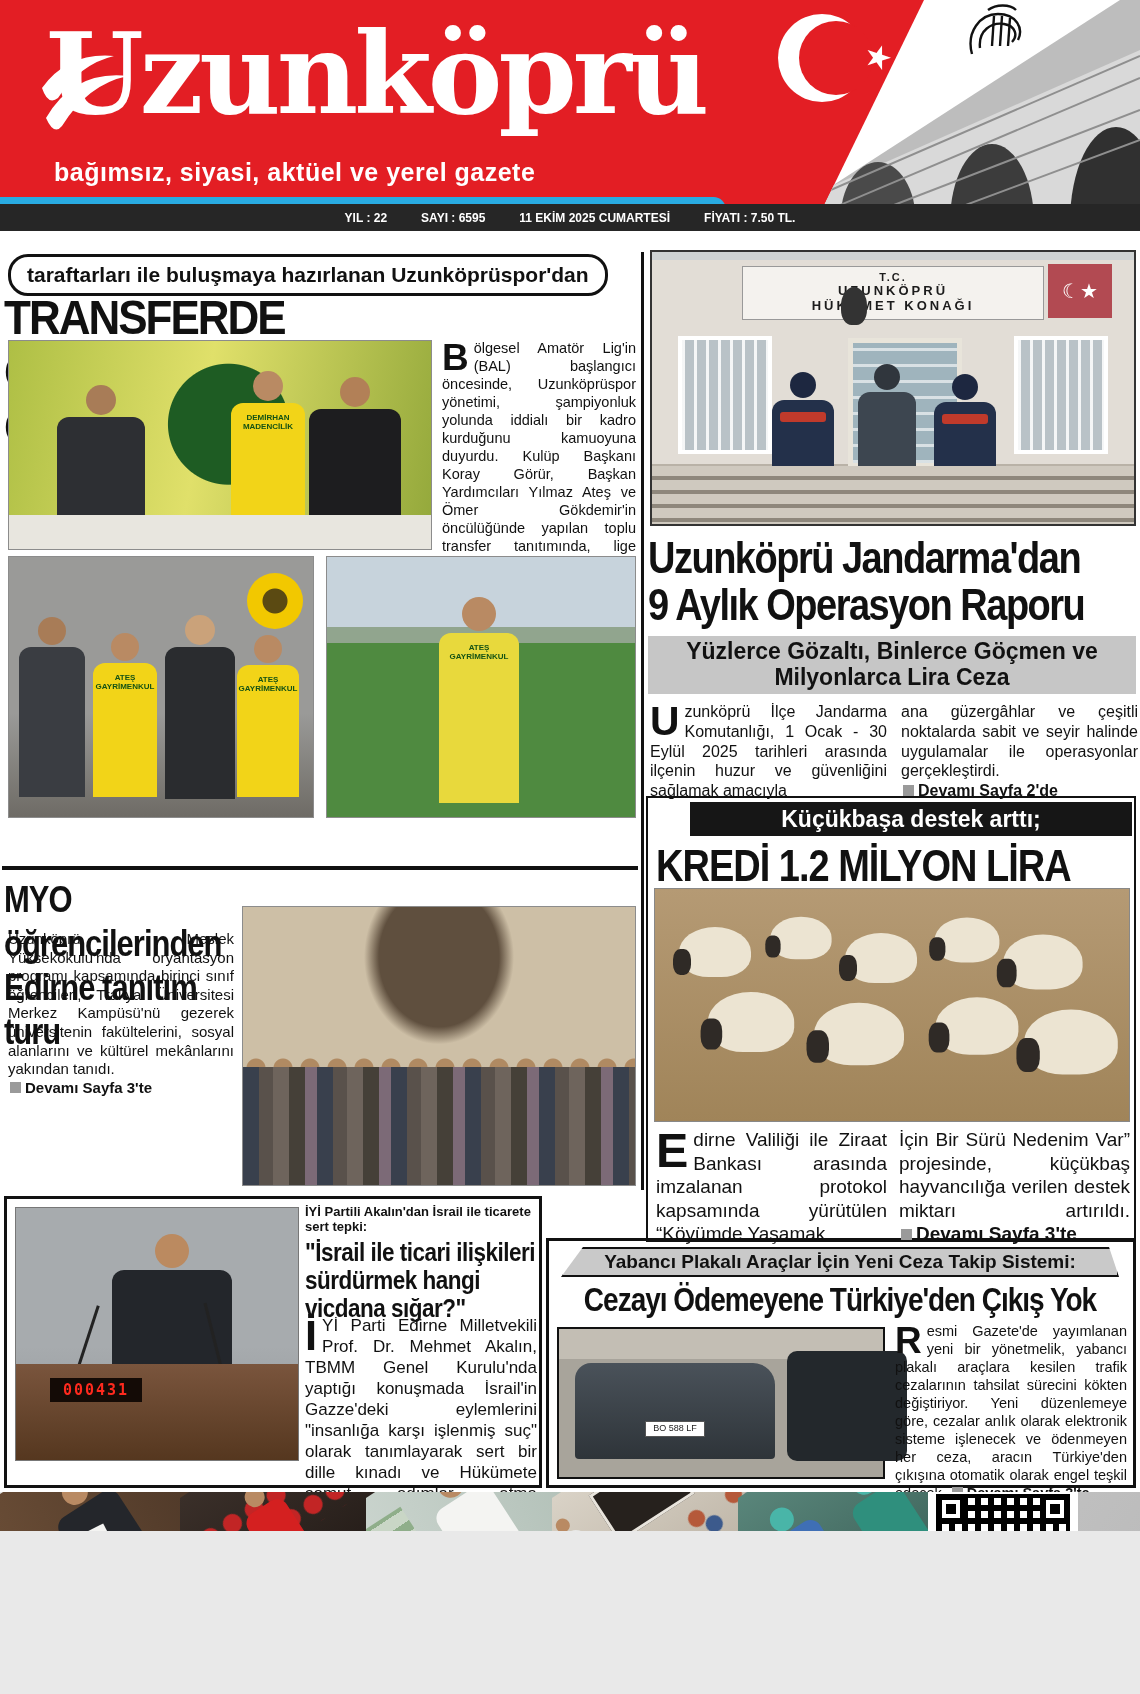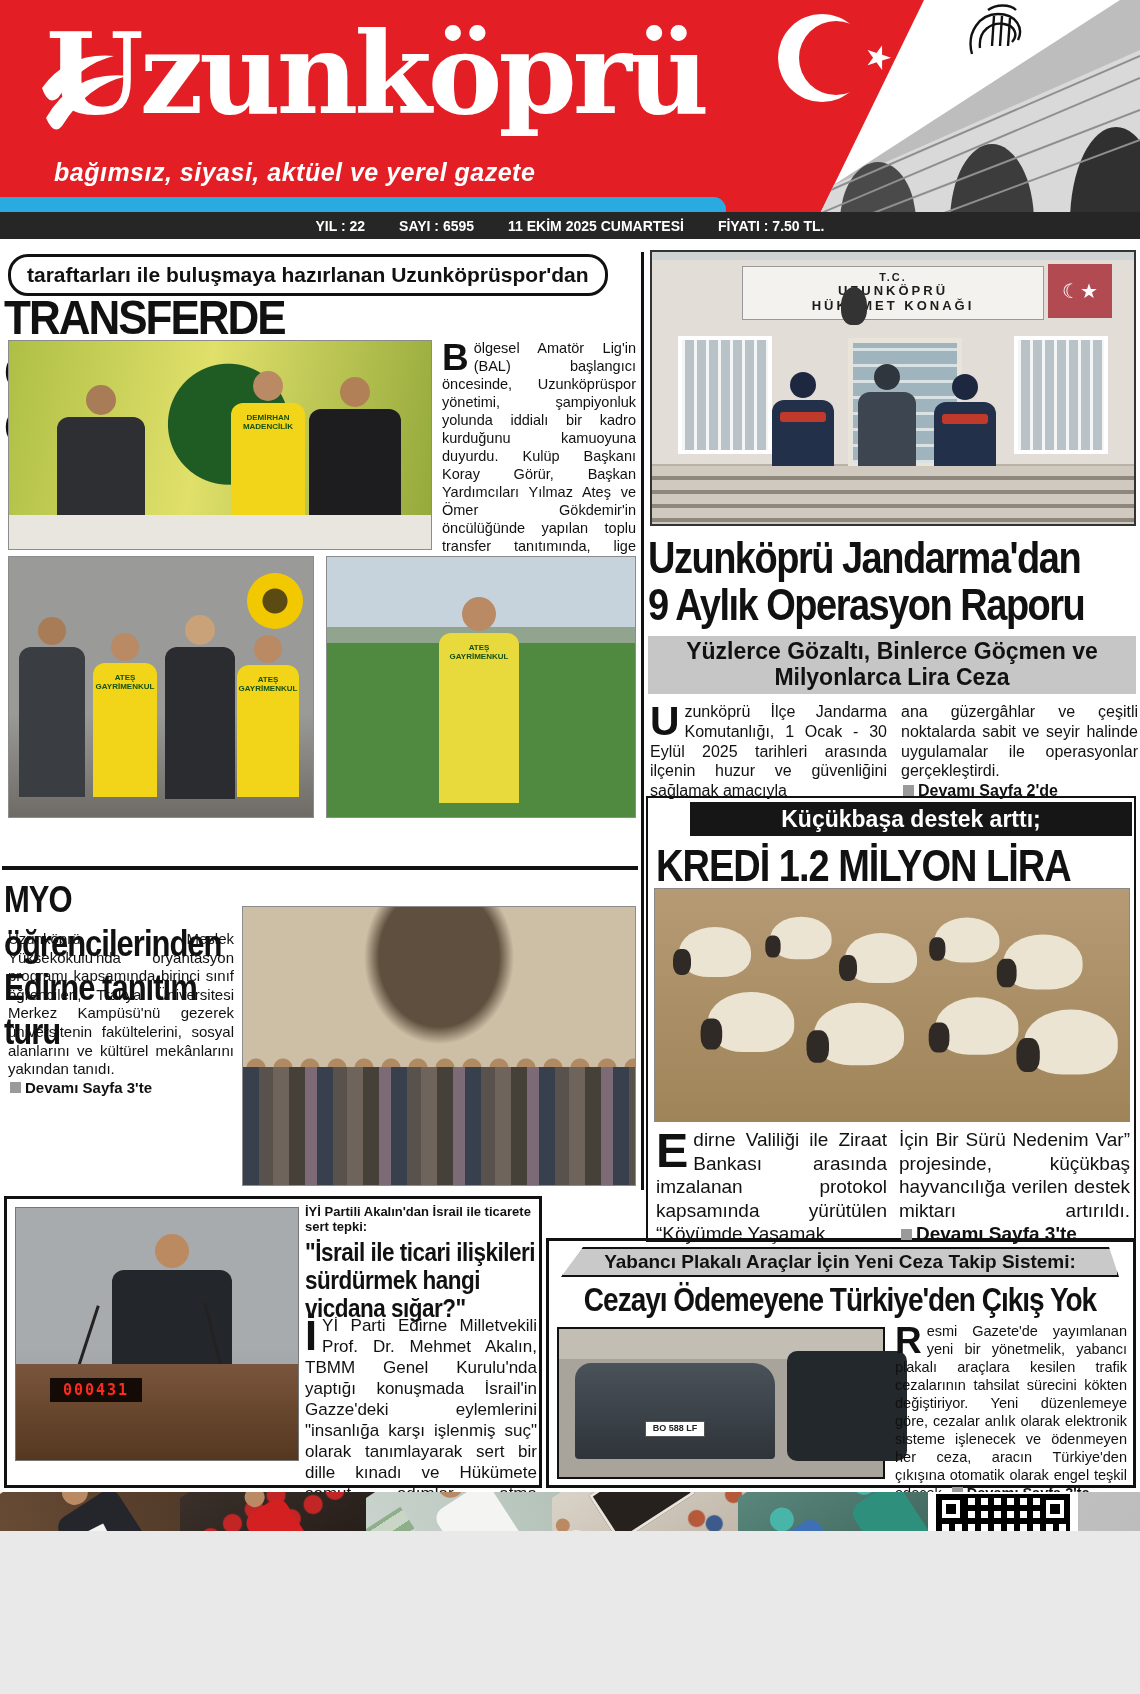--- a/index.html
+++ b/index.html
@@ -6,31 +6,31 @@
   .page{position:relative;width:1140px;height:1531px;background:#fff;margin:0 auto;
         font-family:"Liberation Sans",sans-serif;color:#111;overflow:hidden;}
   .abs{position:absolute;}
   
   .header{left:0;top:0;width:1140px;height:222px;background:#e31e24;overflow:hidden;}
   .bridge{right:0;top:0;width:450px;height:222px;background:#fff;
           clip-path:polygon(28% 100%,100% 100%,100% 0,52% 0);}
   .logo{left:46px;top:18px;font-family:"DejaVu Serif",serif;font-weight:bold;
         font-size:112px;color:#fff;letter-spacing:-4px;line-height:1;}
   .swoosh{left:40px;top:40px;}
-  .tagline{left:54px;top:158px;color:#fff;font-size:25px;font-weight:bold;font-style:italic;letter-spacing:.5px;}
+  .tagline{left:54px;top:158px;color:#fff;font-size:25px;font-weight:bold;letter-spacing:.5px;}
   .bluebar{left:0;top:197px;width:726px;height:25px;background:#29abe2;border-radius:0 14px 14px 0;}
   .cres{left:778px;top:14px;width:92px;height:92px;}
   .cres .c1{position:absolute;left:0;top:0;width:88px;height:88px;border-radius:50%;background:#fff;}
   .cres .c2{position:absolute;left:21px;top:7px;width:74px;height:74px;border-radius:50%;background:#e31e24;}
   .cres .st{position:absolute;left:86px;top:24px;color:#fff;font-size:32px;transform:rotate(18deg);}
   .tughra{left:958px;top:2px;}
   
-  .dateline{left:0;top:212px;width:1140px;height:27px;background:#262626;color:#fff;
+  .dateline{left:0;top:204px;width:1140px;height:27px;background:#262626;color:#fff;
             display:flex;align-items:center;justify-content:center;gap:34px;
-            font-weight:bold;font-size:14px;}
+            font-weight:bold;font-size:12px;}
   
   .vrule{left:641px;top:252px;width:3px;height:938px;background:#111;}
   .hrule{left:2px;top:866px;width:636px;height:4px;background:#111;}
   .just{text-align:justify;line-height:1.24;}
   .dc::first-letter{float:left;font-size:2.55em;line-height:.82em;font-weight:bold;padding:3px 5px 0 0;}
   .more{font-weight:bold;white-space:nowrap;}
   .more::before{content:"";display:inline-block;width:11px;height:11px;background:#9a9a9a;margin:0 4px 0 2px;}
   .ph{border:1px solid #8c8c8c;overflow:hidden;box-sizing:border-box;}
   .hl{font-weight:900;transform-origin:top left;display:inline-block;}
   
@@ -80,21 +80,21 @@
   
   .cezabox{left:546px;top:1238px;width:590px;height:250px;border:3px solid #111;box-sizing:border-box;background:#fff;}
   .cezaban{position:absolute;left:12px;top:6px;width:558px;height:30px;background:#c9c9c9;border:2px solid #111;
            box-sizing:border-box;display:flex;align-items:center;justify-content:center;
            font-size:19px;font-weight:bold;clip-path:polygon(22px 0,calc(100% - 10px) 0,100% 100%,0 100%);}
   .cezahl{position:absolute;left:8px;top:40px;width:566px;text-align:center;font-size:28px;font-weight:900;
           letter-spacing:-1px;transform:scaleY(1.2);transform-origin:top center;}
   .photo8{position:absolute;left:8px;top:86px;width:328px;height:152px;border:2px solid #111;box-sizing:border-box;
           background:linear-gradient(#c3beb4 0 30px,#a8a49b 30px);}
   .car{position:absolute;border-radius:16px 22px 4px 4px;background:linear-gradient(#4a525a,#2e3439);}
-  .plate{position:absolute;background:#fff;border:1px solid #555;font-size:9px;font-weight:bold;
+  .plate{position:absolute;background:#fff;border:1px solid #555;font-size:9px;font-weight:normal;
          text-align:center;color:#222;line-height:13px;}
   .cezabody{position:absolute;left:346px;top:82px;width:232px;height:160px;font-size:14.5px;}
   
   .photo4{left:650px;top:250px;width:486px;height:276px;border:2px solid #333;box-sizing:border-box;
           background:linear-gradient(#cfd3d4 0 8px,#e2ddd6 8px 78%,#b9b2a7 78%);}
   .sign{position:absolute;left:90px;top:14px;width:300px;height:52px;background:#f4f2ee;border:1px solid #999;
         text-align:center;font-weight:bold;color:#1c1c1c;}
   .sign .s1{font-size:11px;letter-spacing:2px;margin-top:4px;}
   .sign .s2{font-size:13px;letter-spacing:3px;}
   .sign .s3{font-size:13px;letter-spacing:3px;}

